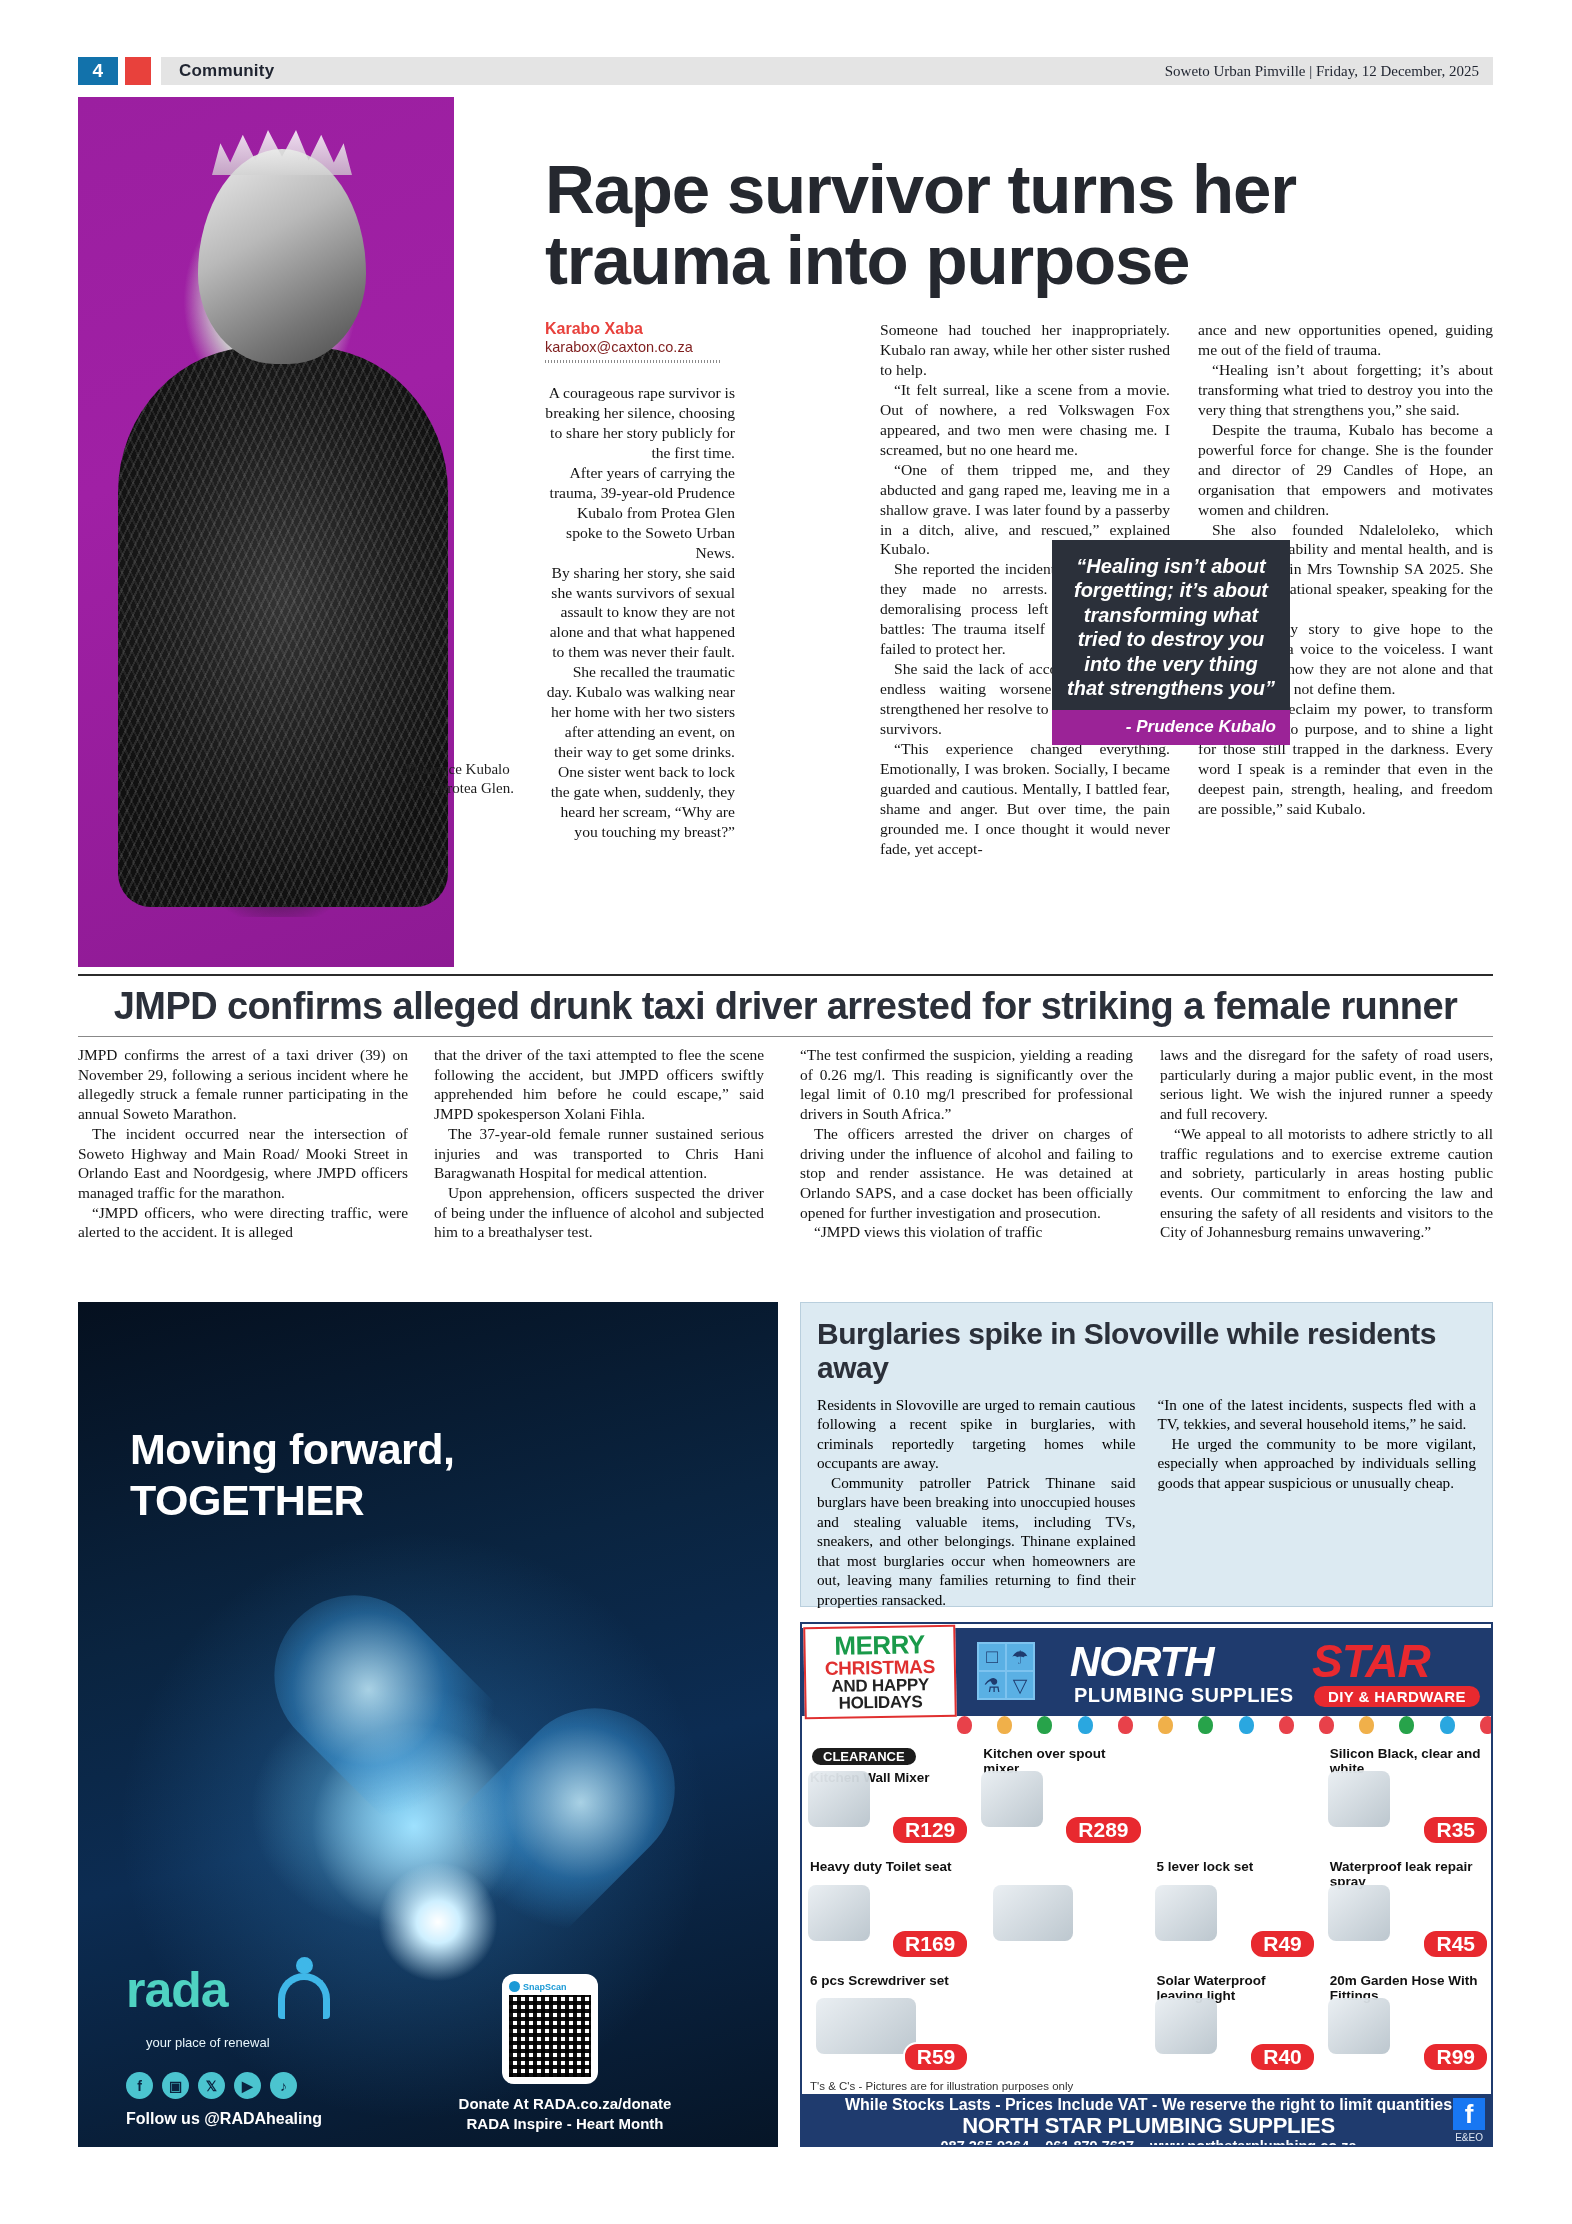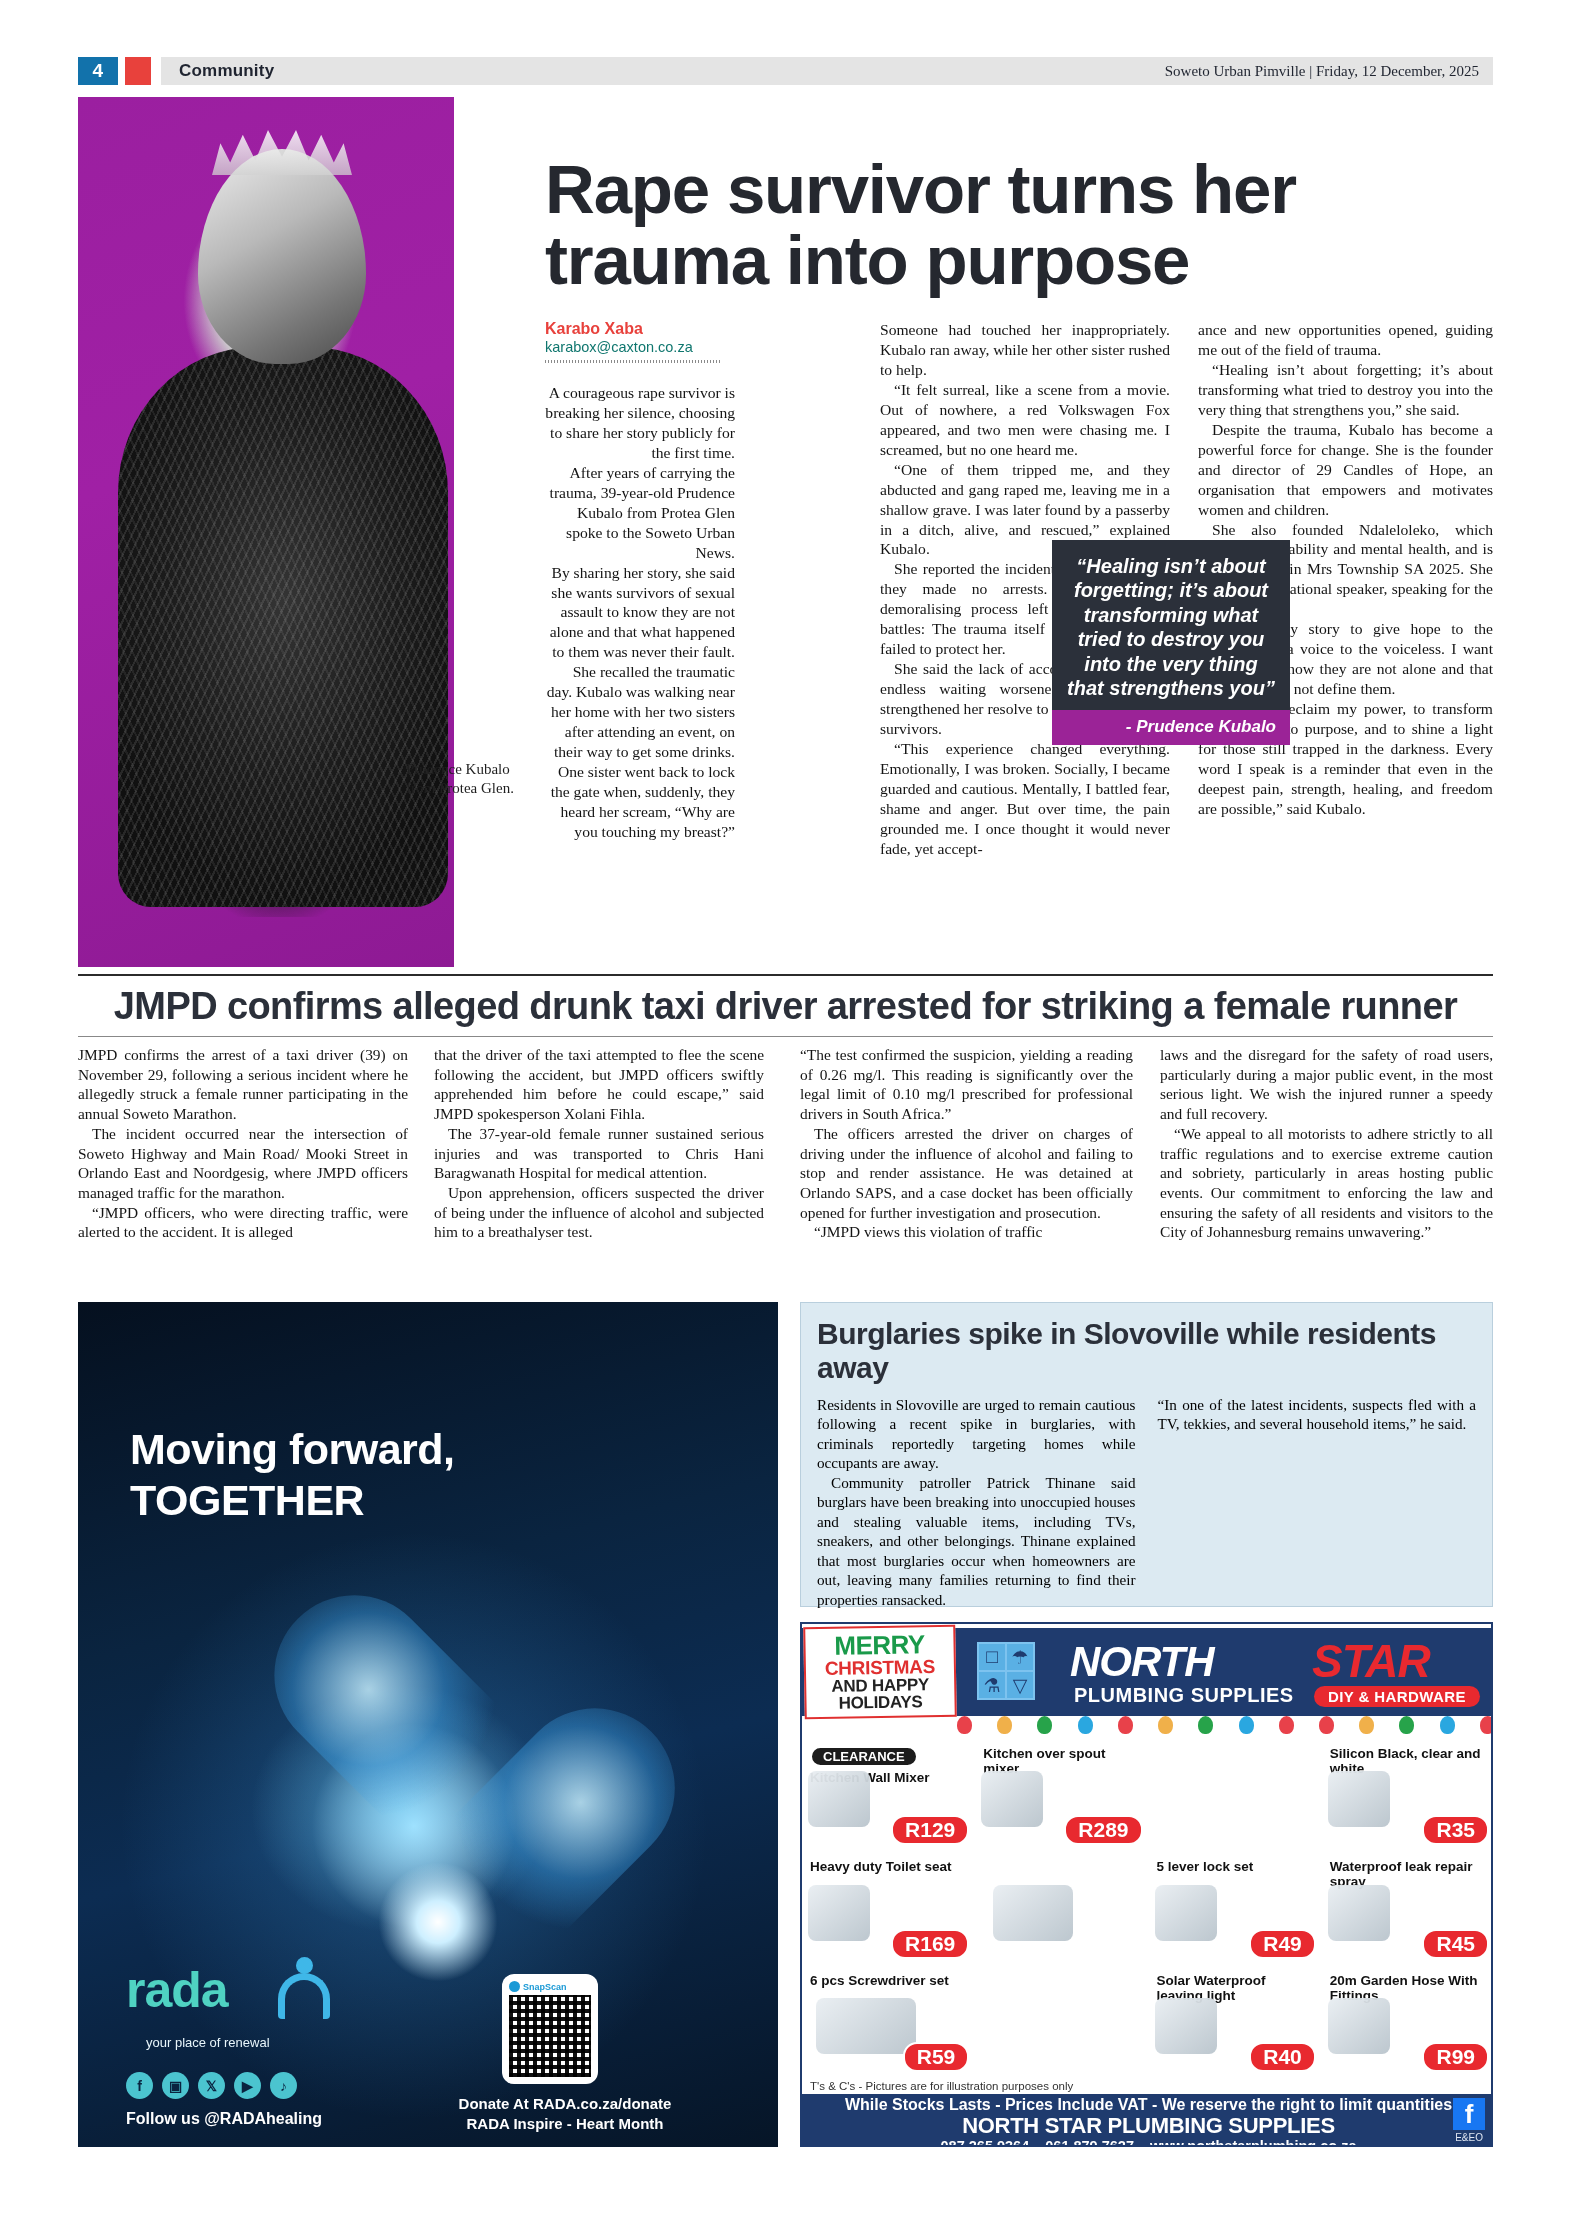--- a/index.html
+++ b/index.html
@@ -85,21 +85,21 @@
   }
 
   .byline {
     position:absolute; left:545px; top:320px; width:190px;
   }
   .byline-name {
     font-family:"Liberation Sans", sans-serif; font-weight:bold;
     font-size:16px; color:#e8413c;
   }
   .byline-mail {
-    font-family:"Liberation Sans", sans-serif; font-size:14.5px; color:#0f766e;
+    font-family:"Liberation Sans", sans-serif; font-size:14.5px; color:#7f1d1d;
     margin-top:1px;
   }
   .byline-rule {
     margin-top:5px; width:175px; height:3px;
     background:repeating-linear-gradient(90deg,#8a8a8a 0 1px, #fff 1px 3px);
   }
 
   .col { position:absolute; font-size:15.6px; line-height:1.28; color:#141414; text-align:justify; }
   .col p { margin:0; text-indent:14px; }
   .col p.first { text-indent:0; }
@@ -461,20 +461,21 @@
 
   <div class="slov">
     <div class="slov-head">Burglaries spike in Slovoville while residents away</div>
     <div class="slov-cols">
       <div class="slov-col">
         <p class="first">Residents in Slovoville are urged to remain cautious following a recent spike in burglaries, with criminals reportedly targeting homes while occupants are away.</p>
         <p>Community patroller Patrick Thinane said burglars have been breaking into unoccupied houses and stealing valuable items, including TVs, sneakers, and other belongings. Thinane explained that most burglaries occur when homeowners are out, leaving many families returning to find their properties ransacked.</p>
       </div>
       <div class="slov-col">
         <p class="first">“In one of the latest incidents, suspects fled with a TV, tekkies, and several household items,” he said.</p>
+        <p>He urged the community to be more vigilant, especially when approached by individuals selling goods that appear suspicious or unusually cheap.</p>
       </div>
     </div>
   </div>
 
   <div class="ns">
     <div class="ns-banner"></div>
 
     <div class="ns-merry">
       <div class="l1">MERRY</div>
       <div class="l2">CHRISTMAS</div>

